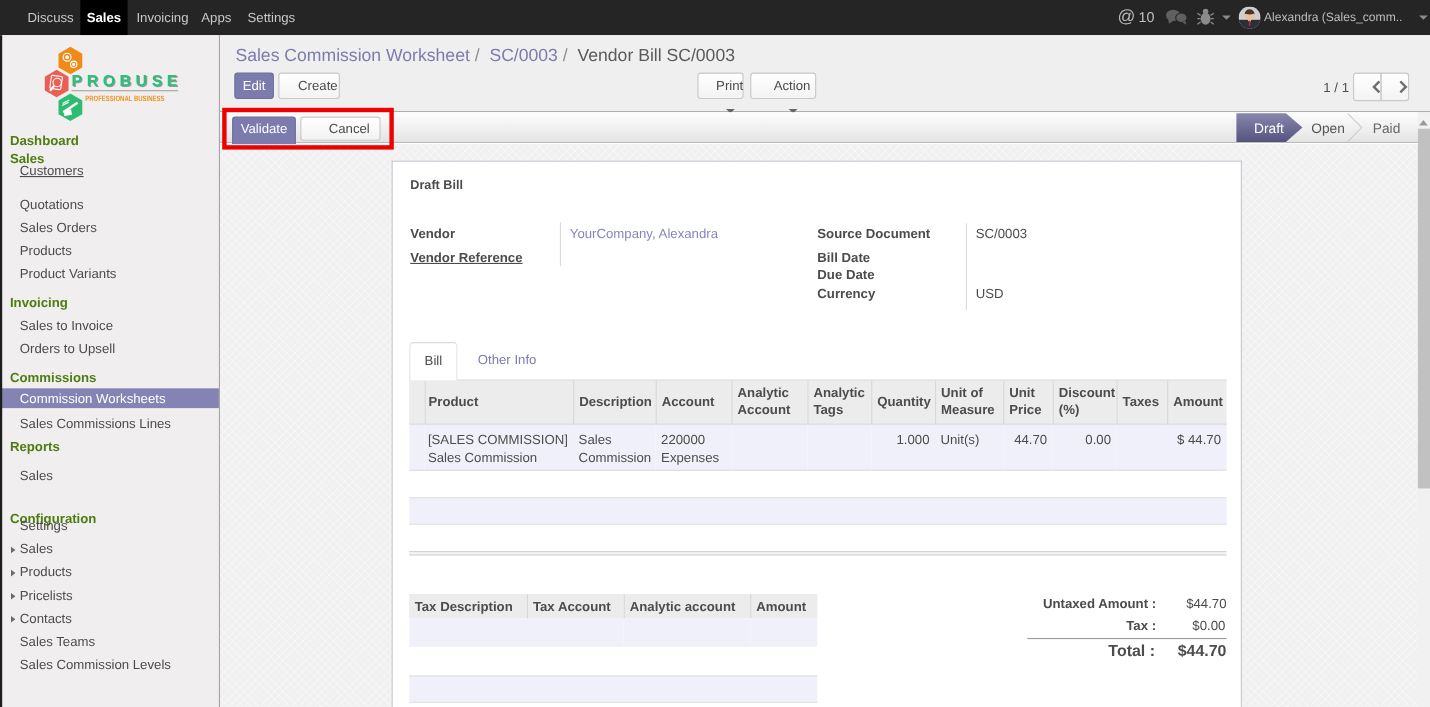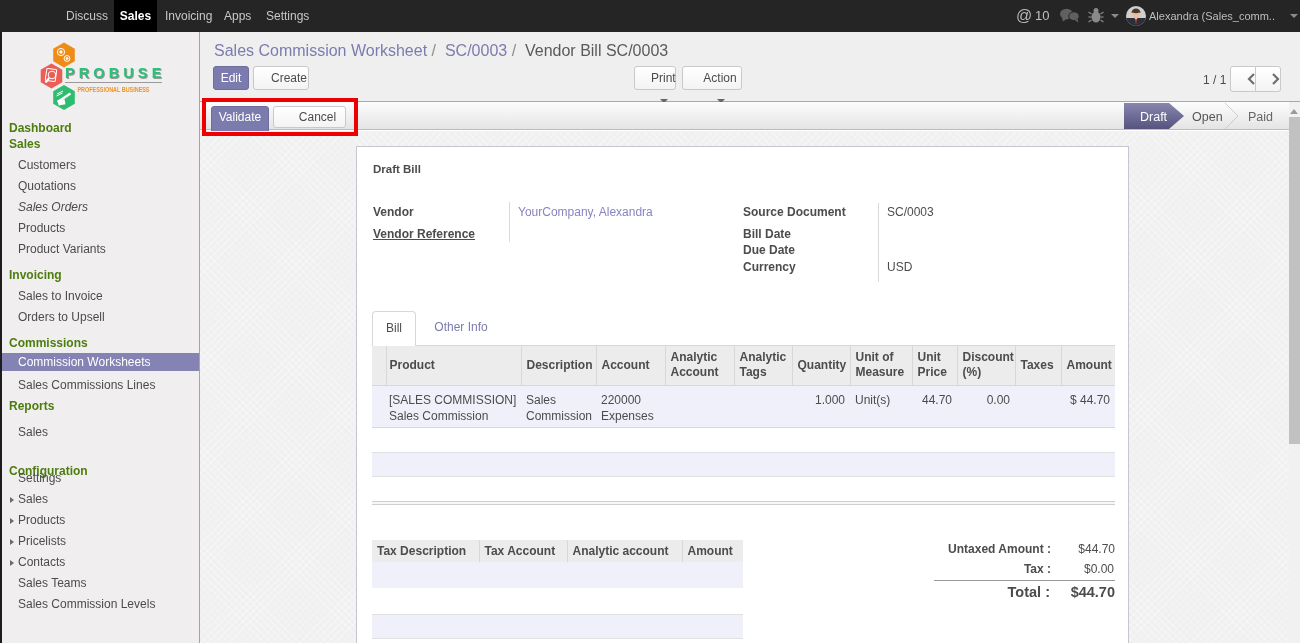--- a/index.html
+++ b/index.html
@@ -2,21 +2,21 @@
 <html><head>
 <meta charset="utf-8">
 <style>
 * { margin:0; padding:0; box-sizing:border-box; }
 html,body { width:1300px; height:643px; overflow:hidden; }
 body { font-family:"Liberation Sans", sans-serif; font-size:12px; color:#4c4c4c; background:#fff; position:relative; }
 .abs { position:absolute; }
 
 
 #topbar { position:absolute; left:0; top:0; width:1300px; height:32px; background:#252525; }
-#topbar .mi { position:absolute; top:0; height:32px; line-height:32px; color:#c8c8c8; font-size:12px;margin-left:41px; }
+#topbar .mi { position:absolute; top:0; height:32px; line-height:32px; color:#c8c8c8; font-size:12px; }
 #topbar .mi.active { background:#000; color:#fff; font-weight:bold; text-align:center; }
 #topbar .ricon { position:absolute; top:0; height:32px; line-height:32px; color:#8f8f8f; }
 
 
 #sidebar { position:absolute; left:0; top:32px; width:200px; height:611px; background:#f0eeee; border-right:1px solid #a5a5a5; }
 #leftedge { position:absolute; left:0; top:32px; width:2px; height:611px; background:#1d1d1d; z-index:20; }
 .sitem { position:absolute; left:0; width:199px; font-size:12px; white-space:nowrap; }
 .shead { color:#4d7c0f; font-weight:bold; padding-left:9px; }
 .ssub  { color:#4c4c4c; padding-left:18px; }
 .sactive { background:#8583b3; color:#fff; padding-left:18px; }
@@ -152,23 +152,23 @@
           <line x1="18.5" y1="54" x2="24.5" y2="51" stroke-width="1"></line>
       </g>
       <text x="28" y="37" font-family="Liberation Sans" font-size="14.5" font-weight="bold" fill="#555" opacity="0.55" letter-spacing="4.1">PROBUSE</text>
       <text x="27" y="36" font-family="Liberation Sans" font-size="14.5" font-weight="bold" fill="#25c277" letter-spacing="4.1">PROBUSE</text>
       <line x1="27" y1="40.5" x2="124" y2="40.5" stroke="#9a9a9a" stroke-width="1"></line>
       <text x="39.5" y="49.5" font-family="Liberation Sans" font-size="7" font-weight="bold" fill="#f09422" textLength="72" lengthAdjust="spacingAndGlyphs">PROFESSIONAL BUSINESS</text>
     </g>
   </svg>
   <div class="sitem shead" style="top:89px;">Dashboard</div>
   <div class="sitem shead" style="top:105px;">Sales</div>
-  <div class="sitem ssub" style="top:126px;">Customers</div>
+  <div class="sitem ssub" style="top:116px;text-decoration:underline;">Customers</div>
   <div class="sitem ssub" style="top:147px;">Quotations</div>
-  <div class="sitem ssub" style="top:168px;font-style:italic;">Sales Orders</div>
+  <div class="sitem ssub" style="top:168px;">Sales Orders</div>
   <div class="sitem ssub" style="top:189px;">Products</div>
   <div class="sitem ssub" style="top:210px;">Product Variants</div>
   <div class="sitem shead" style="top:236px;">Invoicing</div>
   <div class="sitem ssub" style="top:257px;">Sales to Invoice</div>
   <div class="sitem ssub" style="top:278px;">Orders to Upsell</div>
   <div class="sitem shead" style="top:304px;">Commissions</div>
   <div class="sitem ssub sactive" style="top:321px; height:18px; line-height:18px;">Commission Worksheets</div>
   <div class="sitem ssub" style="top:346px;">Sales Commissions Lines</div>
   <div class="sitem shead" style="top:367px;">Reports</div>
   <div class="sitem ssub" style="top:393px;">Sales</div>

